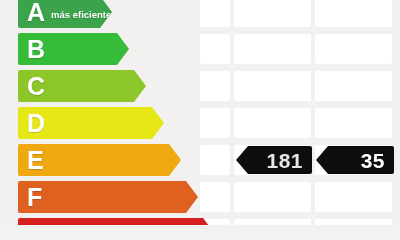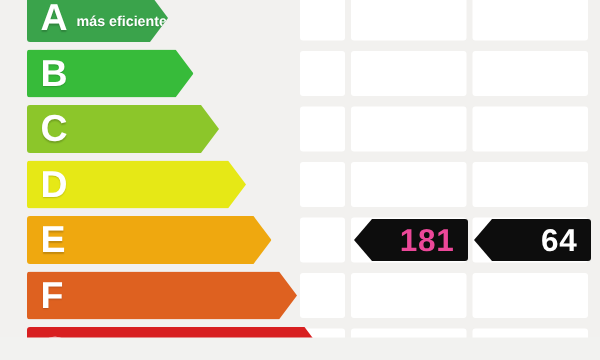--- a/index.html
+++ b/index.html
@@ -135,24 +135,24 @@
       </div>
     </div>
     <div class="row" style="top: 144px;">
       <div class="cell cell-a"></div>
       <div class="cell cell-b"></div>
       <div class="cell cell-c"></div>
       <div class="band" style="background: rgb(239, 168, 15); width: 163px; clip-path: polygon(0px 0px, 151px 0px, 163px 50%, 151px 100%, 0px 100%);">
         <span class="band-letter">E</span>
       </div>
       <div class="badge badge-1" style="background: rgb(13, 13, 13); clip-path: polygon(12px 0px, 100% 0px, 100% 100%, 12px 100%, 0px 50%);">
-        <span class="badge-text" style="color: #ec4899;">181</span>
+        <span class="badge-text" style="color: #e5e5e5;">181</span>
       </div>
       <div class="badge badge-2" style="background: rgb(13, 13, 13); clip-path: polygon(12px 0px, 100% 0px, 100% 100%, 12px 100%, 0px 50%);">
-        <span class="badge-text" style="color: rgb(255, 255, 255);">64</span>
+        <span class="badge-text" style="color: rgb(255, 255, 255);">35</span>
       </div>
     </div>
     <div class="row" style="top: 181px;">
       <div class="cell cell-a"></div>
       <div class="cell cell-b"></div>
       <div class="cell cell-c"></div>
       <div class="band" style="background: rgb(222, 97, 32); width: 180px; clip-path: polygon(0px 0px, 168px 0px, 180px 50%, 168px 100%, 0px 100%);">
         <span class="band-letter">F</span>
       </div>
     </div>

